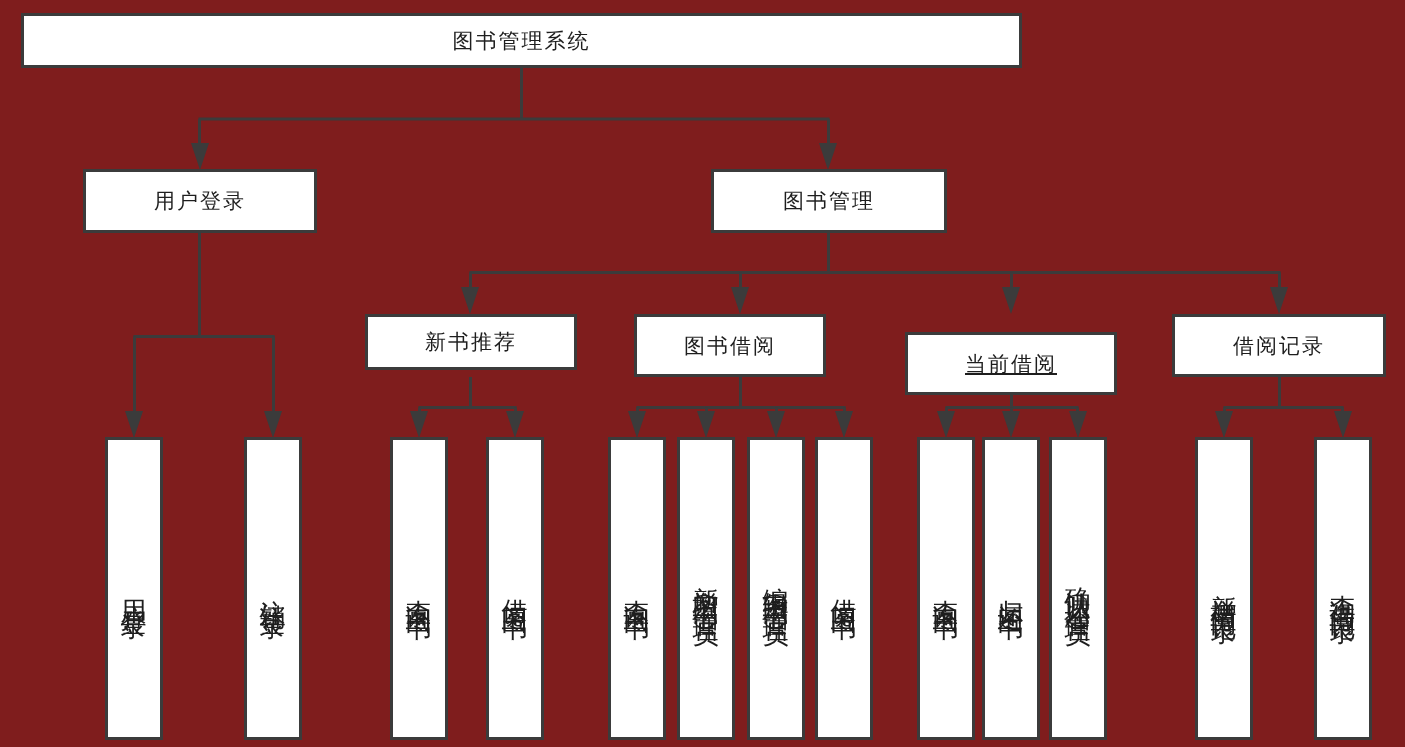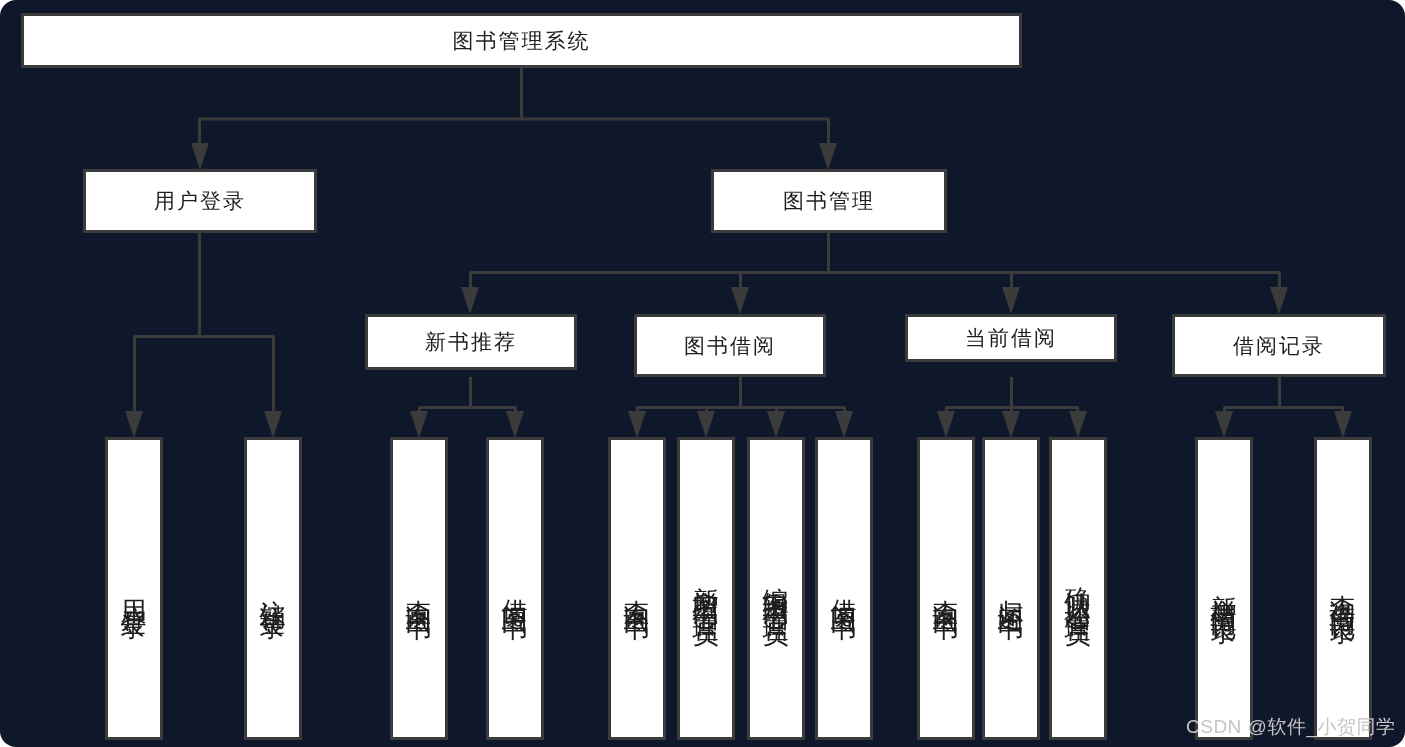--- a/index.html
+++ b/index.html
@@ -1,23 +1,22 @@
 <!DOCTYPE html>
 <html><head>
 <meta charset="utf-8">
 <style>
   html, body { margin: 0; padding: 0; background: #ffffff; }
   .stage {
     position: relative;
     width: 1405px;
     height: 747px;
-    background: #0f172a;
+    background: #7f1d1d;
     overflow: hidden;
     font-family: "Liberation Sans", sans-serif;
-    border-radius: 16px;
   }
   .connectors { position: absolute; left: 0; top: 0; z-index: 1; }
   .box {
     position: absolute;
     box-sizing: border-box;
     border: 3px solid #3b3b3b;
     background: #ffffff;
     display: flex;
     align-items: center;
     justify-content: center;
@@ -122,21 +121,21 @@
   <div class="box node" style="left:711px; top:169px; width:236px; height:64px;text-align:right;">
     <span>图书管理</span>
   </div>
 
   <div class="box node" style="left:365px; top:314px; width:212px; height:56px;">
     <span>新书推荐</span>
   </div>
   <div class="box node" style="left:634px; top:314px; width:192px; height:63px;">
     <span>图书借阅</span>
   </div>
-  <div class="box node" style="left:905px; top:314px; width:212px; height:48px;">
+  <div class="box node" style="left:905px; top:332px; width:212px; height:63px;text-decoration:underline;">
     <span>当前借阅</span>
   </div>
   <div class="box node" style="left:1172px; top:314px; width:214px; height:63px;">
     <span>借阅记录</span>
   </div>
 
   <div class="box leaf" style="left:105px; top:437px; width:58px; height:303px;">
     <span>用户登录</span>
   </div>
   <div class="box leaf" style="left:244px; top:437px; width:58px; height:303px;">
@@ -173,15 +172,14 @@
     <span>确认归还（管理员）</span>
   </div>
 
   <div class="box leaf" style="left:1195px; top:437px; width:58px; height:303px;">
     <span>新增借阅记录</span>
   </div>
   <div class="box leaf" style="left:1314px; top:437px; width:58px; height:303px;">
     <span>查询借阅记录</span>
   </div>
 
-  <div class="watermark">CSDN @软件_小贺同学</div>
 
 </div>
 
 </body></html>

